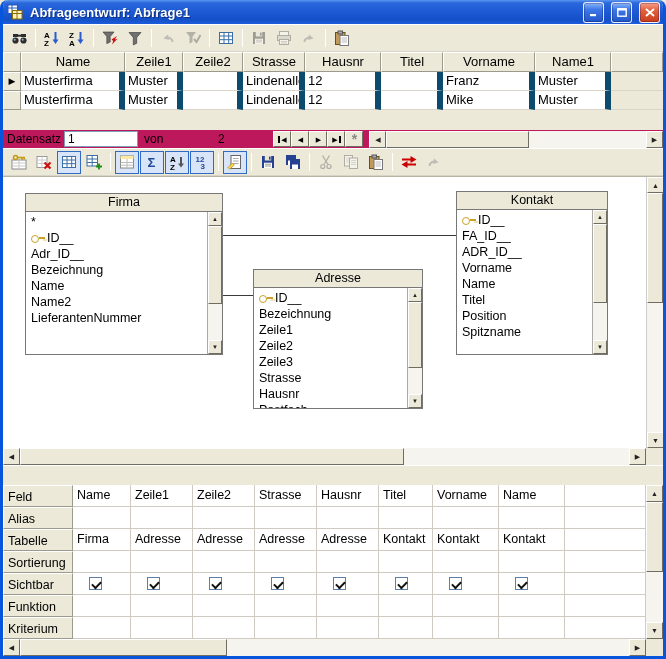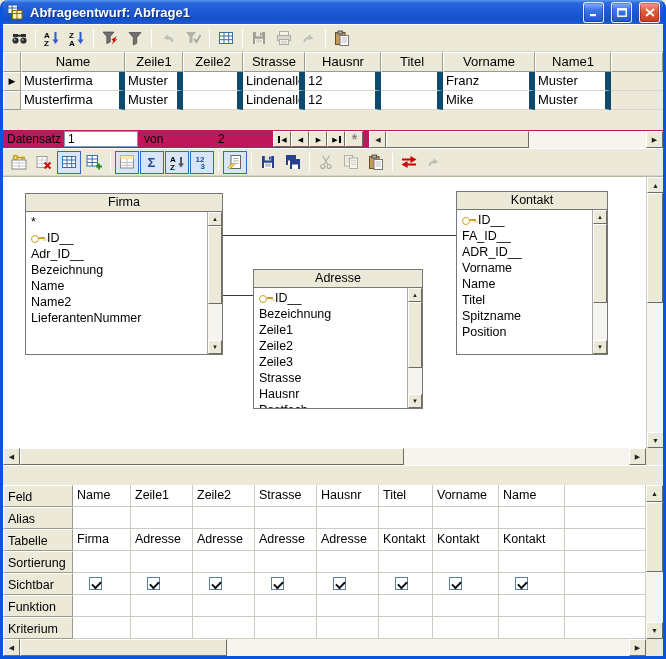--- a/index.html
+++ b/index.html
@@ -515,24 +515,24 @@
             <div class="tbox-field">
               <span>Vorname</span>
             </div>
             <div class="tbox-field">
               <span>Name</span>
             </div>
             <div class="tbox-field">
               <span>Titel</span>
             </div>
             <div class="tbox-field">
+              <span>Position</span>
+            </div>
+            <div class="tbox-field">
               <span>Spitzname</span>
-            </div>
-            <div class="tbox-field">
-              <span>Position</span>
             </div>
           </div>
           <div class="tbox-scroll">
             <div class="tbs-btn">
               <span class="arr">▲</span>
             </div>
             <div class="tbs-thumb"></div>
             <div class="tbs-space"></div>
             <div class="tbs-btn">
               <span class="arr">▼</span>

